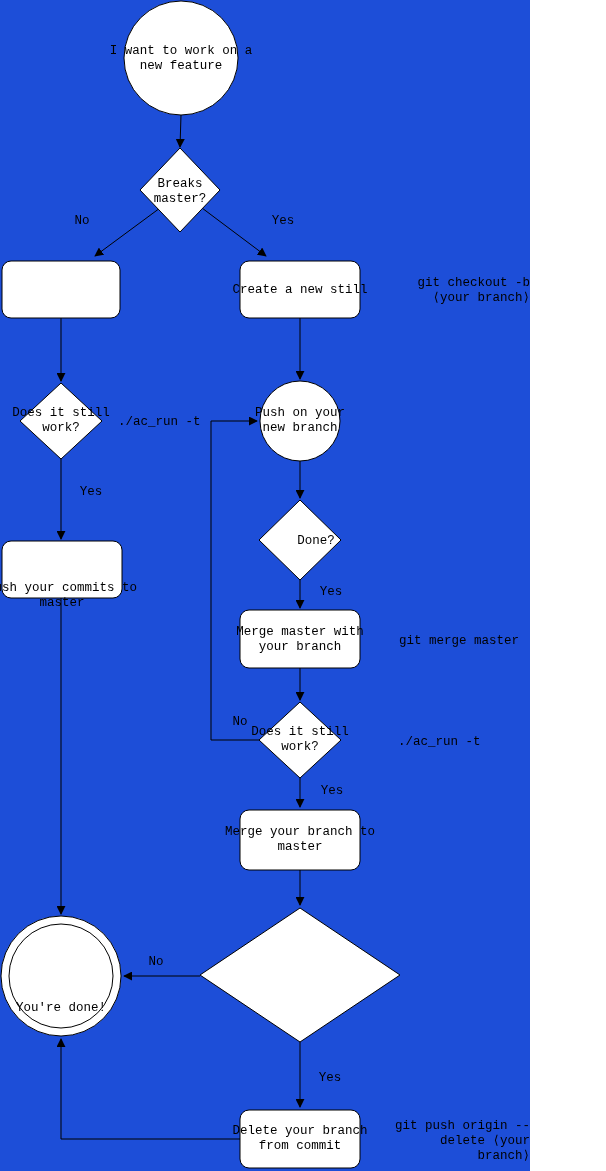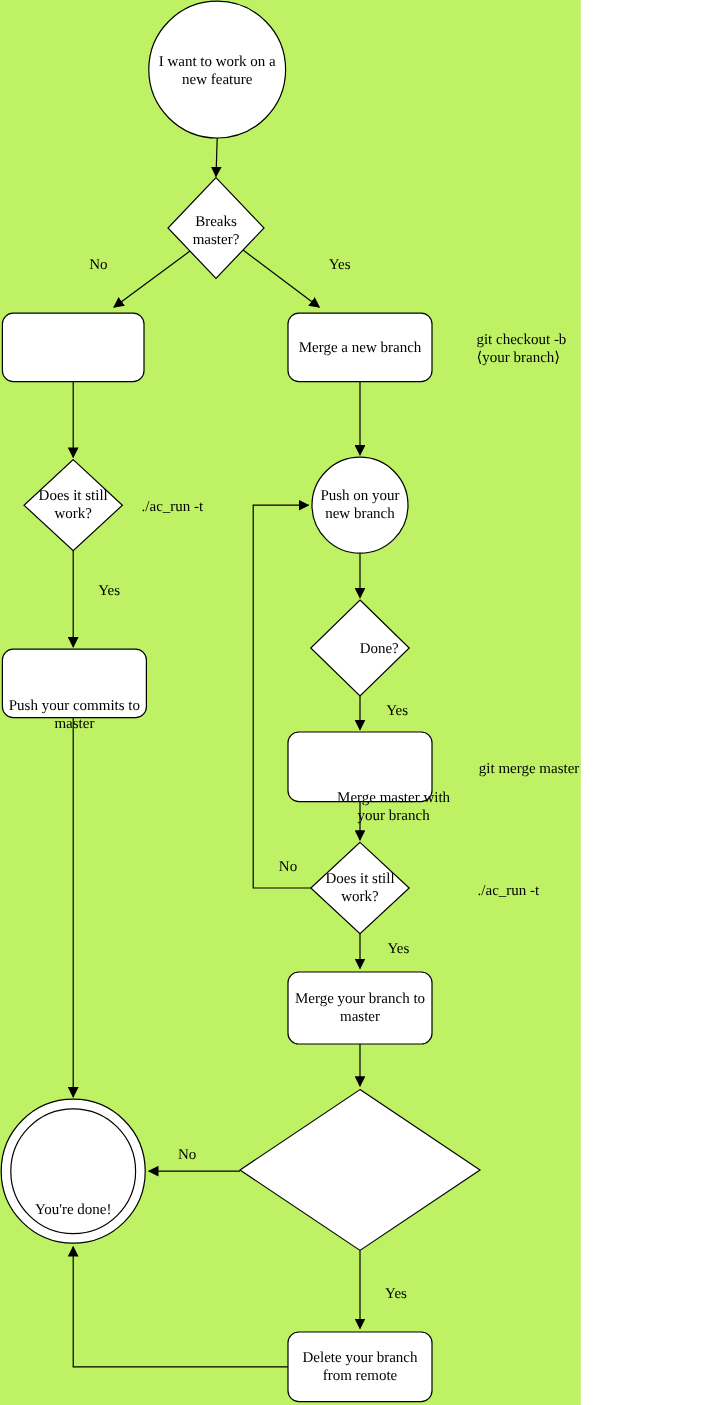--- a/index.html
+++ b/index.html
@@ -1,36 +1,36 @@
 <!DOCTYPE html>
 <html><head>
 <meta charset="utf-8">
 <style>
   html,body{margin:0;padding:0;background:#ffffff;}
   .canvas{
     position:relative;
-    width:484px;height:1171px;
-    background:#bef264;
-    font-family:Liberation Serif, serif;
+    width:530px;height:1171px;
+    background:#1d4ed8;
+    font-family:Liberation Mono, monospace;
     font-size:12.5px;
     color:#000;
     overflow:hidden;
   }
   .canvas svg{position:absolute;left:0;top:0;}
   .lbl{
     position:absolute;
     transform:translate(-50%,-50%);
     text-align:center;
     white-space:pre-line;
     line-height:15px;
   }
   .side{
     position:absolute;
     transform:translate(0,-50%);
-    text-align:left;
+    text-align:right;
     white-space:pre-line;
     line-height:15px;
   }
   .shape{fill:#ffffff;stroke:#000000;stroke-width:1;}
   .edge{fill:none;stroke:#000000;stroke-width:1;}
 </style>
 </head>
 <body>
 
 <div class="canvas">
@@ -77,42 +77,43 @@
       <circle class="shape" cx="61" cy="976" r="60"></circle>
       <circle class="shape" cx="61" cy="976" r="52"></circle>
       <rect class="shape" x="240" y="1110" width="120" height="58" rx="9"></rect>
     </g>
   </svg>
 
   <div class="lbl" style="left:181px;top:59px;">I want to work on a
 new feature</div>
   <div class="lbl" style="left:180px;top:192px;">Breaks
 master?</div>
-  <div class="lbl" style="left:300px;top:290px;">Merge a new branch</div>
+  <div class="lbl" style="left:300px;top:290px;">Create a new still</div>
   <div class="lbl" style="left:61px;top:421px;">Does it still
 work?</div>
   <div class="lbl" style="left:62px;top:596px;">Push your commits to
 master</div>
   <div class="lbl" style="left:300px;top:421px;">Push on your
 new branch</div>
   <div class="lbl" style="left:316px;top:541px;">Done?</div>
-  <div class="lbl" style="left:300px;top:672px;margin-left:28px;">Merge master with
+  <div class="lbl" style="left:300px;top:640px;">Merge master with
 your branch</div>
   <div class="lbl" style="left:300px;top:740px;">Does it still
 work?</div>
   <div class="lbl" style="left:300px;top:840px;">Merge your branch to
 master</div>
   <div class="lbl" style="left:61px;top:976px;margin-top:32px;">You're done!</div>
   <div class="lbl" style="left:300px;top:1139px;">Delete your branch
-from remote</div>
+from commit</div>
 
   <div class="side" style="left:397px;top:291px;">git checkout -b ⟨your branch⟩</div>
   <div class="side" style="left:118px;top:422px;">./ac_run -t</div>
   <div class="side" style="left:399px;top:641px;">git merge master</div>
   <div class="side" style="left:398px;top:742px;">./ac_run -t</div>
+  <div class="side" style="left:381px;top:1141px;">git push origin --delete ⟨your branch⟩</div>
 
   <div class="lbl" style="left:82px;top:221px;">No</div>
   <div class="lbl" style="left:283px;top:221px;">Yes</div>
   <div class="lbl" style="left:91px;top:492px;">Yes</div>
   <div class="lbl" style="left:331px;top:592px;">Yes</div>
   <div class="lbl" style="left:240px;top:722px;">No</div>
   <div class="lbl" style="left:332px;top:791px;">Yes</div>
   <div class="lbl" style="left:156px;top:962px;">No</div>
   <div class="lbl" style="left:330px;top:1078px;">Yes</div>
 

